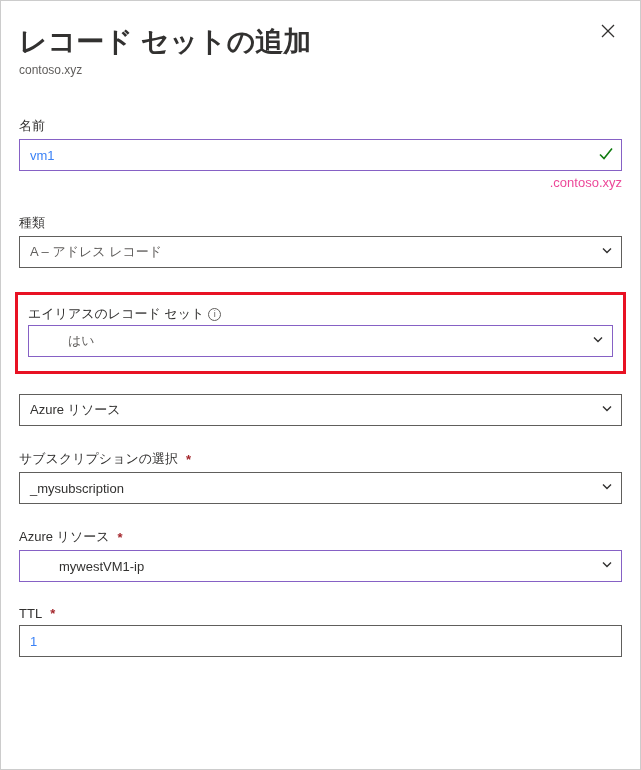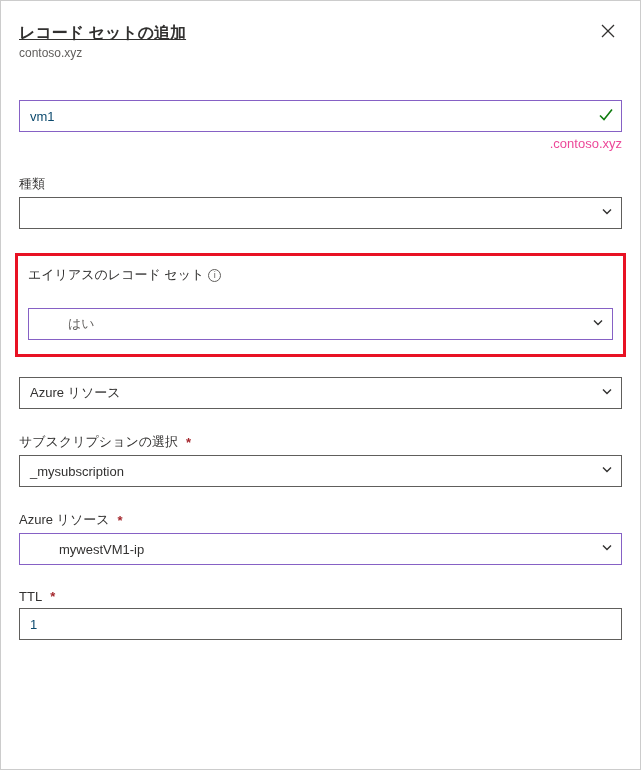--- a/index.html
+++ b/index.html
@@ -17,25 +17,24 @@
     padding: 16px 18px 0 18px;
     position: relative;
     overflow: hidden;
   }
   .header {
     display: flex;
     align-items: flex-start;
     justify-content: space-between;
   }
   .title {
-    font-size: 16px;
+    font-size: 28px;
     font-weight: 600;
     color: #323130;
     margin: 6px 0 2px 0;
-    text-decoration: underline;
   }
   .subtitle {
     font-size: 12px;
     color: #605e5c;
     margin-bottom: 40px;
   }
   .close-btn {
     background: none;
     border: none;
     padding: 6px;
@@ -64,21 +63,21 @@
   }
   .input-row { position: relative; }
   .text-input {
     width: 100%;
     height: 32px;
     border: 1px solid #605e5c;
     padding: 0 30px 0 10px;
     font-size: 13px;
     font-family: inherit;
     background: #fff;
-    color: #0c4a6e;
+    color: #3b82f6;
   }
   .text-input.validated { border-color: #8661c5; }
   .check-icon {
     position: absolute;
     right: 8px; top: 50%;
     transform: translateY(-50%);
     color: #107c10;
   }
   .check-icon svg { width: 16px; height: 16px; }
   .suffix {
@@ -107,21 +106,21 @@
     color: #323130;
   }
   .chevron svg { width: 12px; height: 12px; }
   .placeholder { color: #605e5c; }
   .required { color: #a4262c; margin-left: 4px; font-weight: bold; }
   .highlight-box {
     border: 3px solid #e81123;
     padding: 10px 10px 14px 10px;
     margin: 0 -4px 20px -4px;
   }
-  .highlight-box .field-label { margin-bottom: 24px; }
+  .highlight-box .field-label { margin-bottom: 2px; }
   .two-col {
     display: flex;
     gap: 16px;
   }
   .two-col > div { flex: 1; }
 </style>
 </head>
 <body>
 
 <div class="panel">
@@ -135,34 +134,36 @@
       <span>
         <svg viewBox="0 0 16 16" stroke="currentColor" stroke-width="1.2" fill="none">
           <line x1="2" y1="2" x2="14" y2="14"></line>
             <line x1="14" y1="2" x2="2" y2="14"></line>
         </svg>
       </span>
     </button>
   </div>
 
   <div class="field-group">
+    <div class="field-label">名前</div>
     <div class="input-row">
       <input class="text-input validated" type="text" value="vm1" style="">
       <span class="check-icon">
         <svg viewBox="0 0 16 16" stroke="currentColor" stroke-width="1.6" fill="none">
           <polyline points="2,9 6,13 14,3"></polyline>
         </svg>
       </span>
     </div>
     <div class="suffix">.contoso.xyz</div>
   </div>
 
   <div class="field-group">
     <div class="field-label">種類</div>
     <div class="select">
+      <span class="placeholder">A – アドレス レコード</span>
       <span class="chevron">
         <svg viewBox="0 0 12 12" stroke="currentColor" stroke-width="1.4" fill="none">
             <polyline points="2,4 6,8 10,4"></polyline>
           </svg>
       </span>
     </div>
   </div>
 
   <div class="highlight-box">
     <div class="field-label">

